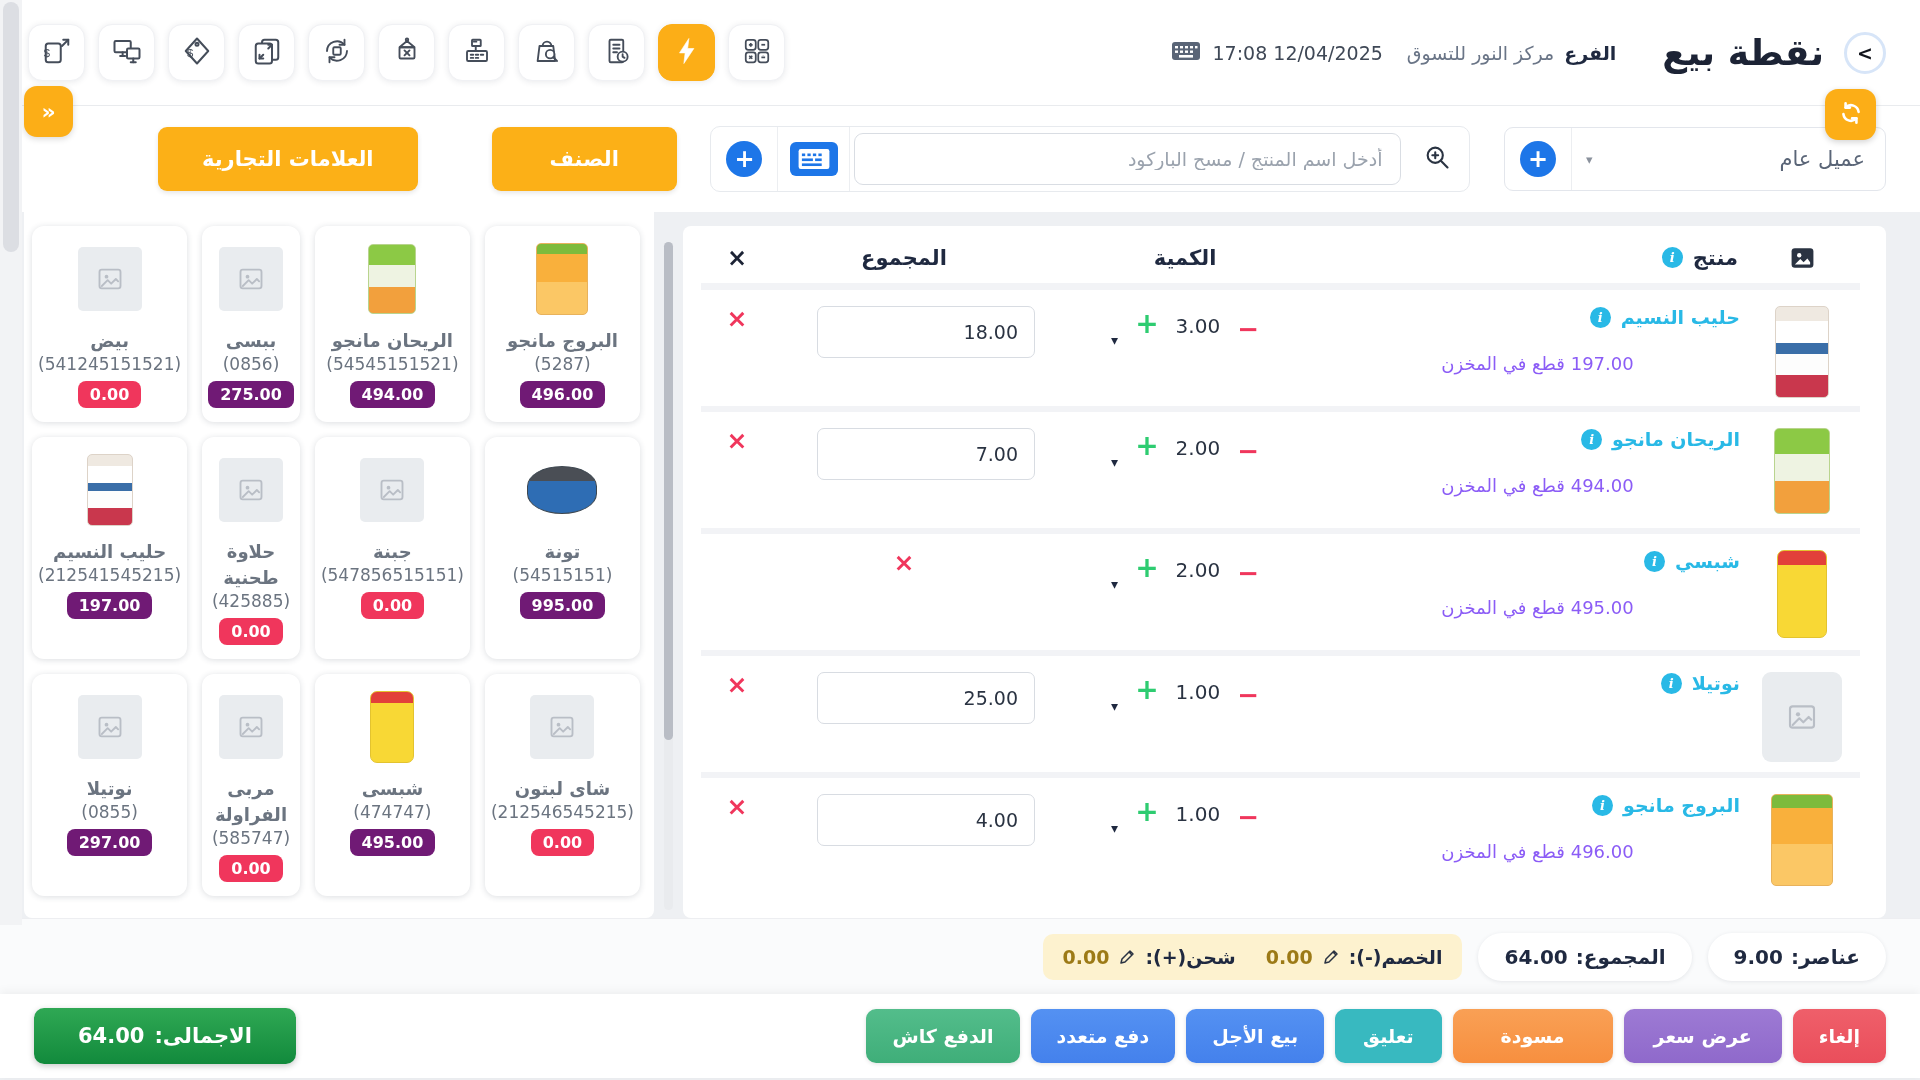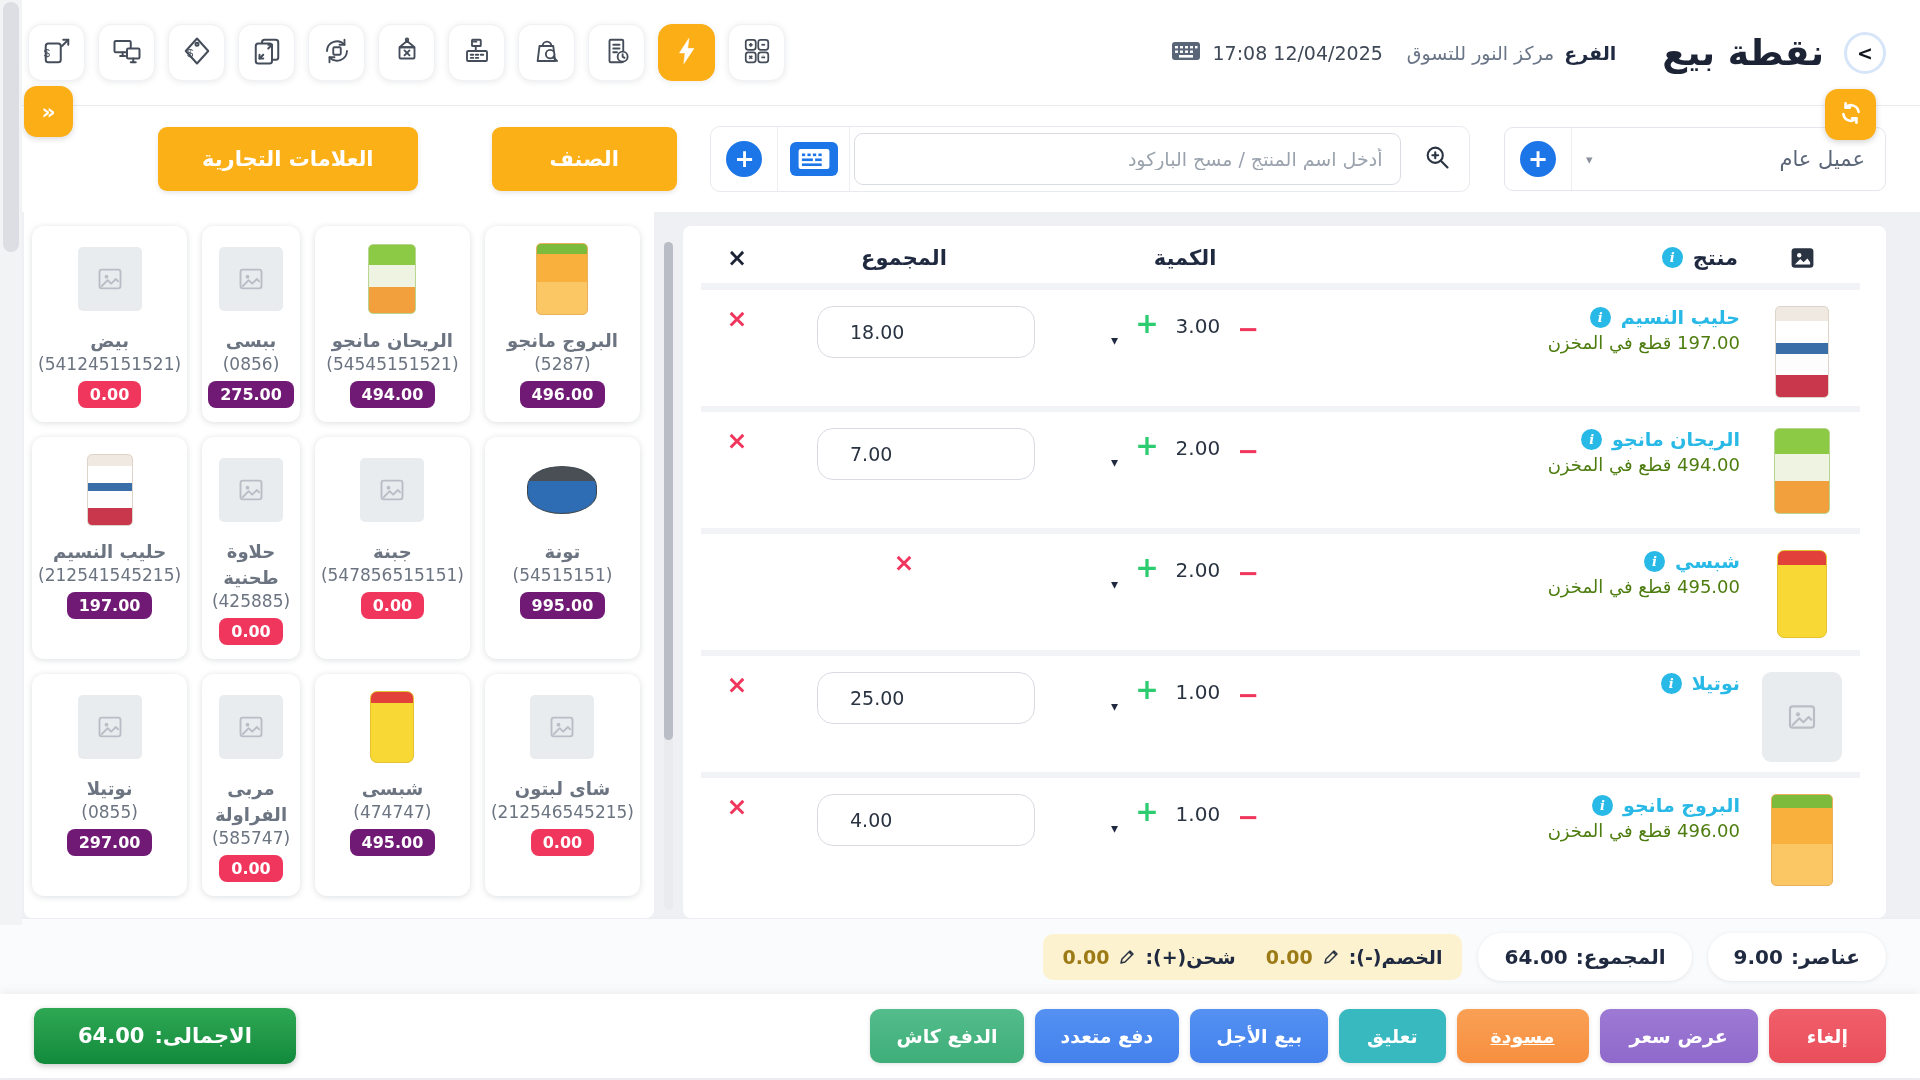--- a/index.html
+++ b/index.html
@@ -86,45 +86,45 @@
   .chead.close { color:#1c2335; font-size:24px; }
   .info-dot { width:21px; height:21px; border-radius:50%; background:#29b9e6; color:#fff; font-size:13px; font-weight:700; font-style:italic; display:flex; align-items:center; justify-content:center; cursor:pointer; font-family:"DejaVu Serif",serif; }
   .img-col-icon { display:flex; justify-content:center; }
 
   .cart-row { align-items:flex-start; padding-top:16px; height:122px; border-bottom:6px solid #f2f3f6; }
   .cart-row:last-child { border-bottom:none; }
   .crow-img { display:flex; justify-content:center; }
   .crow-prod { padding-right:4px; }
   .cname-line { display:flex; align-items:center; gap:10px; }
   .cname { color:#29b9e6; font-size:19px; font-weight:700; cursor:pointer; }
-  .cstock { color:#4d7c0f; font-size:18px; margin-top:4px; }
+  .cstock { color:#8b5cf6; font-size:18px; margin-top:25px;text-align:center; }
   .qty-cluster { display:flex; align-items:flex-start; justify-content:center; gap:17px; padding-top:4px; }
   .qminus { color:#f0365c; font-size:26px; font-weight:700; cursor:pointer; line-height:1; padding-top:6px; }
   .qval { font-size:20px; color:#2a3342; padding-top:4px; }
   .qplus { color:#2ecc71; font-size:28px; font-weight:700; cursor:pointer; line-height:1; }
   .qcaret { color:#1f2940; font-size:14px; margin-top:22px; cursor:pointer; }
   .total-cell { display:flex; justify-content:flex-start; }
-  .total-input { width:218px; height:52px; border:1px solid #d8dce2; border-radius:16px; font-family:"DejaVu Sans",sans-serif; font-size:19px; color:#2a3342; text-align:left; padding:0 32px; direction:ltr; outline:none; }
+  .total-input { width:218px; height:52px; border:1px solid #d8dce2; border-radius:7px; font-family:"DejaVu Sans",sans-serif; font-size:19px; color:#2a3342; text-align:right; padding:0 16px; direction:ltr; outline:none; }
   .row-close { color:#f0365c; font-size:25px; font-weight:700; text-align:center; cursor:pointer; line-height:1; }
 
   
   .summary-bar { height:76px; background:#fafbfc; border-top:1px solid #edeef1; display:flex; align-items:center; padding:0 34px; gap:16px; }
   .pill { background:#fff; border-radius:24px; box-shadow:0 1px 4px rgba(40,50,70,.10); padding:12px 26px; font-size:20px; font-weight:700; color:#1f2940; display:flex; gap:8px; align-items:center; }
   .pill .num { direction:ltr; }
   .pill-yellow { background:#fdf2cf; border-radius:10px; box-shadow:none; display:flex; gap:10px; align-items:center; padding:12px 20px; font-size:19px; font-weight:700; }
   .pill-yellow .yval { color:#9c7a16; direction:ltr; }
   .pencil { cursor:pointer; display:flex; align-items:center; }
   .ysp { width:10px; }
 
   
   .footer-bar { height:84px; background:#fff; box-shadow:0 -2px 10px rgba(0,0,0,.06); display:flex; align-items:center; padding:0 34px; gap:11px; }
-  .act { border:none; color:#fff; font-family:"DejaVu Sans",sans-serif; font-weight:700; font-size:19px; height:54px; padding:0 38px; border-radius:10px; cursor:pointer; box-shadow:0 1px 4px rgba(0,0,0,.12); white-space:nowrap; }
+  .act { border:none; color:#fff; font-family:"DejaVu Sans",sans-serif; font-weight:700; font-size:19px; height:54px; padding:0 26px; border-radius:10px; cursor:pointer; box-shadow:0 1px 4px rgba(0,0,0,.12); white-space:nowrap; }
   .act-red { background:linear-gradient(180deg,#ef5f6a,#ea4e5b); }
   .act-purple { background:linear-gradient(180deg,#9d7ad4,#8f69cb); padding:0 30px; }
-  .act-orange { background:linear-gradient(180deg,#f9a055,#f78f3f); padding:0 34px;text-decoration:underline; }
+  .act-orange { background:linear-gradient(180deg,#f9a055,#f78f3f); padding:0 48px; }
   .act-teal { background:#38b9c0; padding:10px 28px; }
   .act-blue { background:linear-gradient(180deg,#5491f2,#4481ec); padding:9px 26px; }
   .act-green { background:linear-gradient(180deg,#53bd8b,#3fae79); padding:0 26px; }
   .grand-total { margin-right:auto; background:linear-gradient(180deg,#2fa854,#128a3c); border:none; color:#fff; font-family:"DejaVu Sans",sans-serif; font-weight:700; font-size:21px; height:56px; padding:0 44px; border-radius:10px; cursor:pointer; box-shadow:0 2px 6px rgba(0,0,0,.22); display:flex; align-items:center; gap:10px; }
   .grand-total .num { direction:ltr; }
 
   
   .page-scroll { position:absolute; top:0; left:0; width:22px; height:925px; background:#f2f3f5; z-index:10; }
   .page-thumb { position:absolute; top:2px; left:3px; width:16px; height:250px; background:#dcdee3; border-radius:8px; cursor:grab; }
   .ltr { direction:ltr; }

